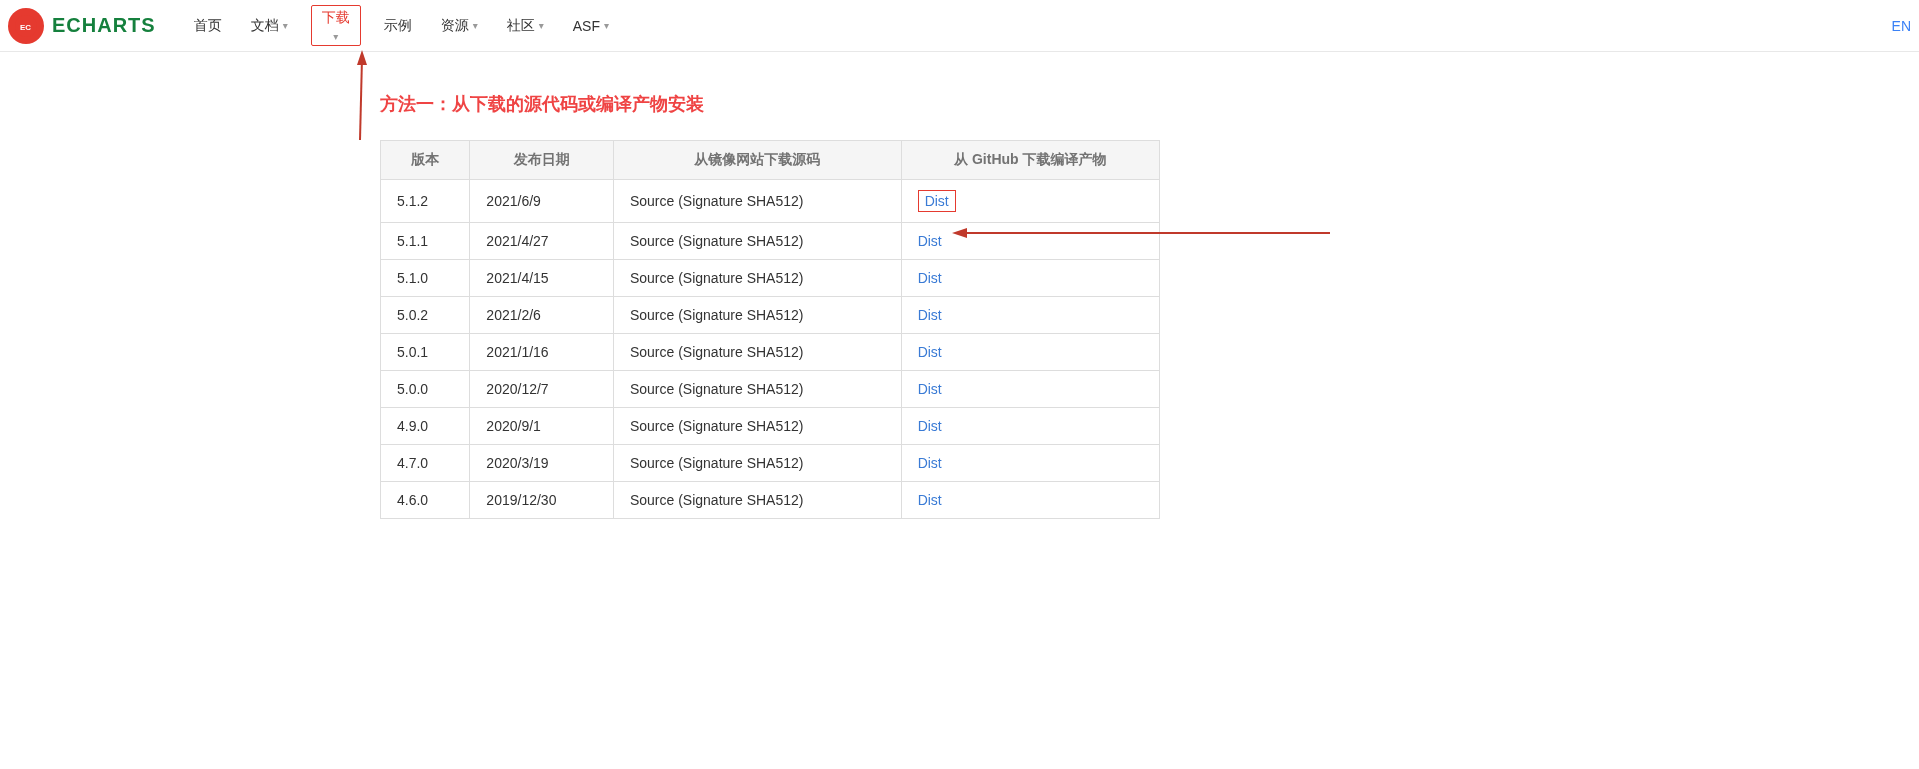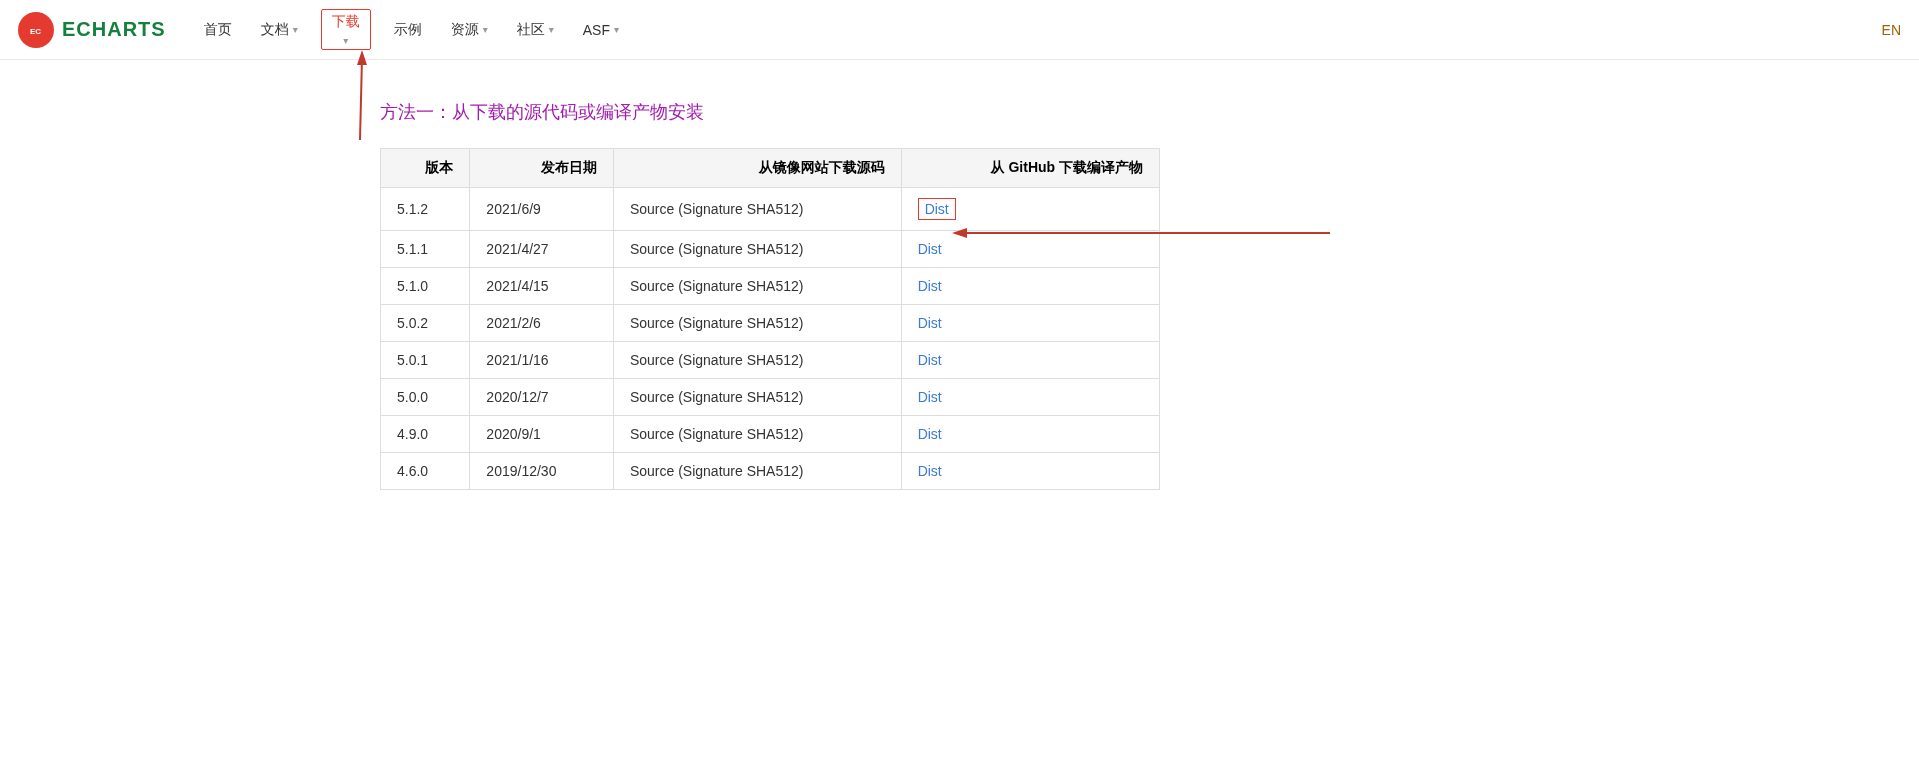--- a/index.html
+++ b/index.html
@@ -1,51 +1,51 @@
 <!DOCTYPE html>
 <html><head>
   <meta charset="utf-8">
   <style>
     * { margin: 0; padding: 0; box-sizing: border-box; }
     body { font-family: "Microsoft YaHei", Arial, sans-serif; font-size: 14px; color: #333; background: #fff; }
 
     
     .navbar {
-      display: flex; align-items: center; height: 60px;
-      border-bottom: 1px solid #e8e8e8; padding: 0 18px;
+      display: flex; align-items: center; height: 52px;
+      border-bottom: 1px solid #e8e8e8; padding: 0 8px;
       position: relative; z-index: 10;
     }
     .logo-area { display: flex; align-items: center; margin-right: 32px; }
     .logo-icon {
       width: 36px; height: 36px; margin-right: 8px;
       background: #e53a2f; border-radius: 50%;
       display: flex; align-items: center; justify-content: center;
     }
     .logo-icon svg { width: 22px; height: 22px; }
     .logo-text { font-size: 20px; font-weight: 700; color: #15803d; letter-spacing: 1px; }
     .nav-items { display: flex; align-items: center; gap: 17px; flex: 1; }
     .nav-item {
       font-size: 14px; color: #333; cursor: pointer; padding: 4px 6px;
       display: flex; align-items: center; gap: 4px; user-select: none;
     }
     .nav-item.active { color: #e53a2f; border: 1.5px solid #e53a2f; border-radius: 2px; padding: 3px 10px; flex-direction: column; }
     .nav-item .caret { font-size: 10px; color: #999; }
-    .nav-lang { margin-left: auto; font-size: 14px; color: #a16207; font-weight: 500; cursor: pointer; }
+    .nav-lang { margin-left: auto; font-size: 14px; color: #3b82f6; font-weight: 500; cursor: pointer; }
 
     
     .main-content { padding: 40px 380px 40px 380px; max-width: 1400px; min-width: 900px; }
     .section-title {
-      font-size: 18px; font-weight: 400; color: #a21caf; margin-bottom: 24px;
+      font-size: 18px; font-weight: 700; color: #ef4444; margin-bottom: 24px;
     }
 
     
     .download-table { border-collapse: collapse; width: 780px; }
     .download-table th {
-      background: #f5f5f5; padding: 10px 16px; text-align: right;
-      font-weight: 600; color: #000000; border: 1px solid #ddd; font-size: 14px;
+      background: #f5f5f5; padding: 10px 16px; text-align: center;
+      font-weight: 600; color: #737373; border: 1px solid #ddd; font-size: 14px;
     }
     .download-table td {
       padding: 10px 16px; border: 1px solid #ddd; font-size: 14px; color: #333;
     }
     .link-cell { color: #3a7bd5; cursor: pointer; }
     .dist-link { color: #3a7bd5; cursor: pointer; }
     .dist-highlight {
       color: #3a7bd5; cursor: pointer;
       border: 1.5px solid #e53a2f; padding: 2px 6px; display: inline-block;
     }
@@ -166,20 +166,26 @@
             <td class="link-cell">Source (Signature SHA512)</td>
             <td><span class="dist-link">Dist</span></td>
           </tr>
           <tr>
             <td>4.9.0</td>
             <td>2020/9/1</td>
             <td class="link-cell">Source (Signature SHA512)</td>
             <td><span class="dist-link">Dist</span></td>
           </tr>
           <tr>
+            <td>4.7.0</td>
+            <td>2020/3/19</td>
+            <td class="link-cell">Source (Signature SHA512)</td>
+            <td><span class="dist-link">Dist</span></td>
+          </tr>
+          <tr>
             <td>4.6.0</td>
             <td>2019/12/30</td>
             <td class="link-cell">Source (Signature SHA512)</td>
             <td><span class="dist-link">Dist</span></td>
           </tr>
         </tbody>
     </table>
   </div>
 </div>
 

